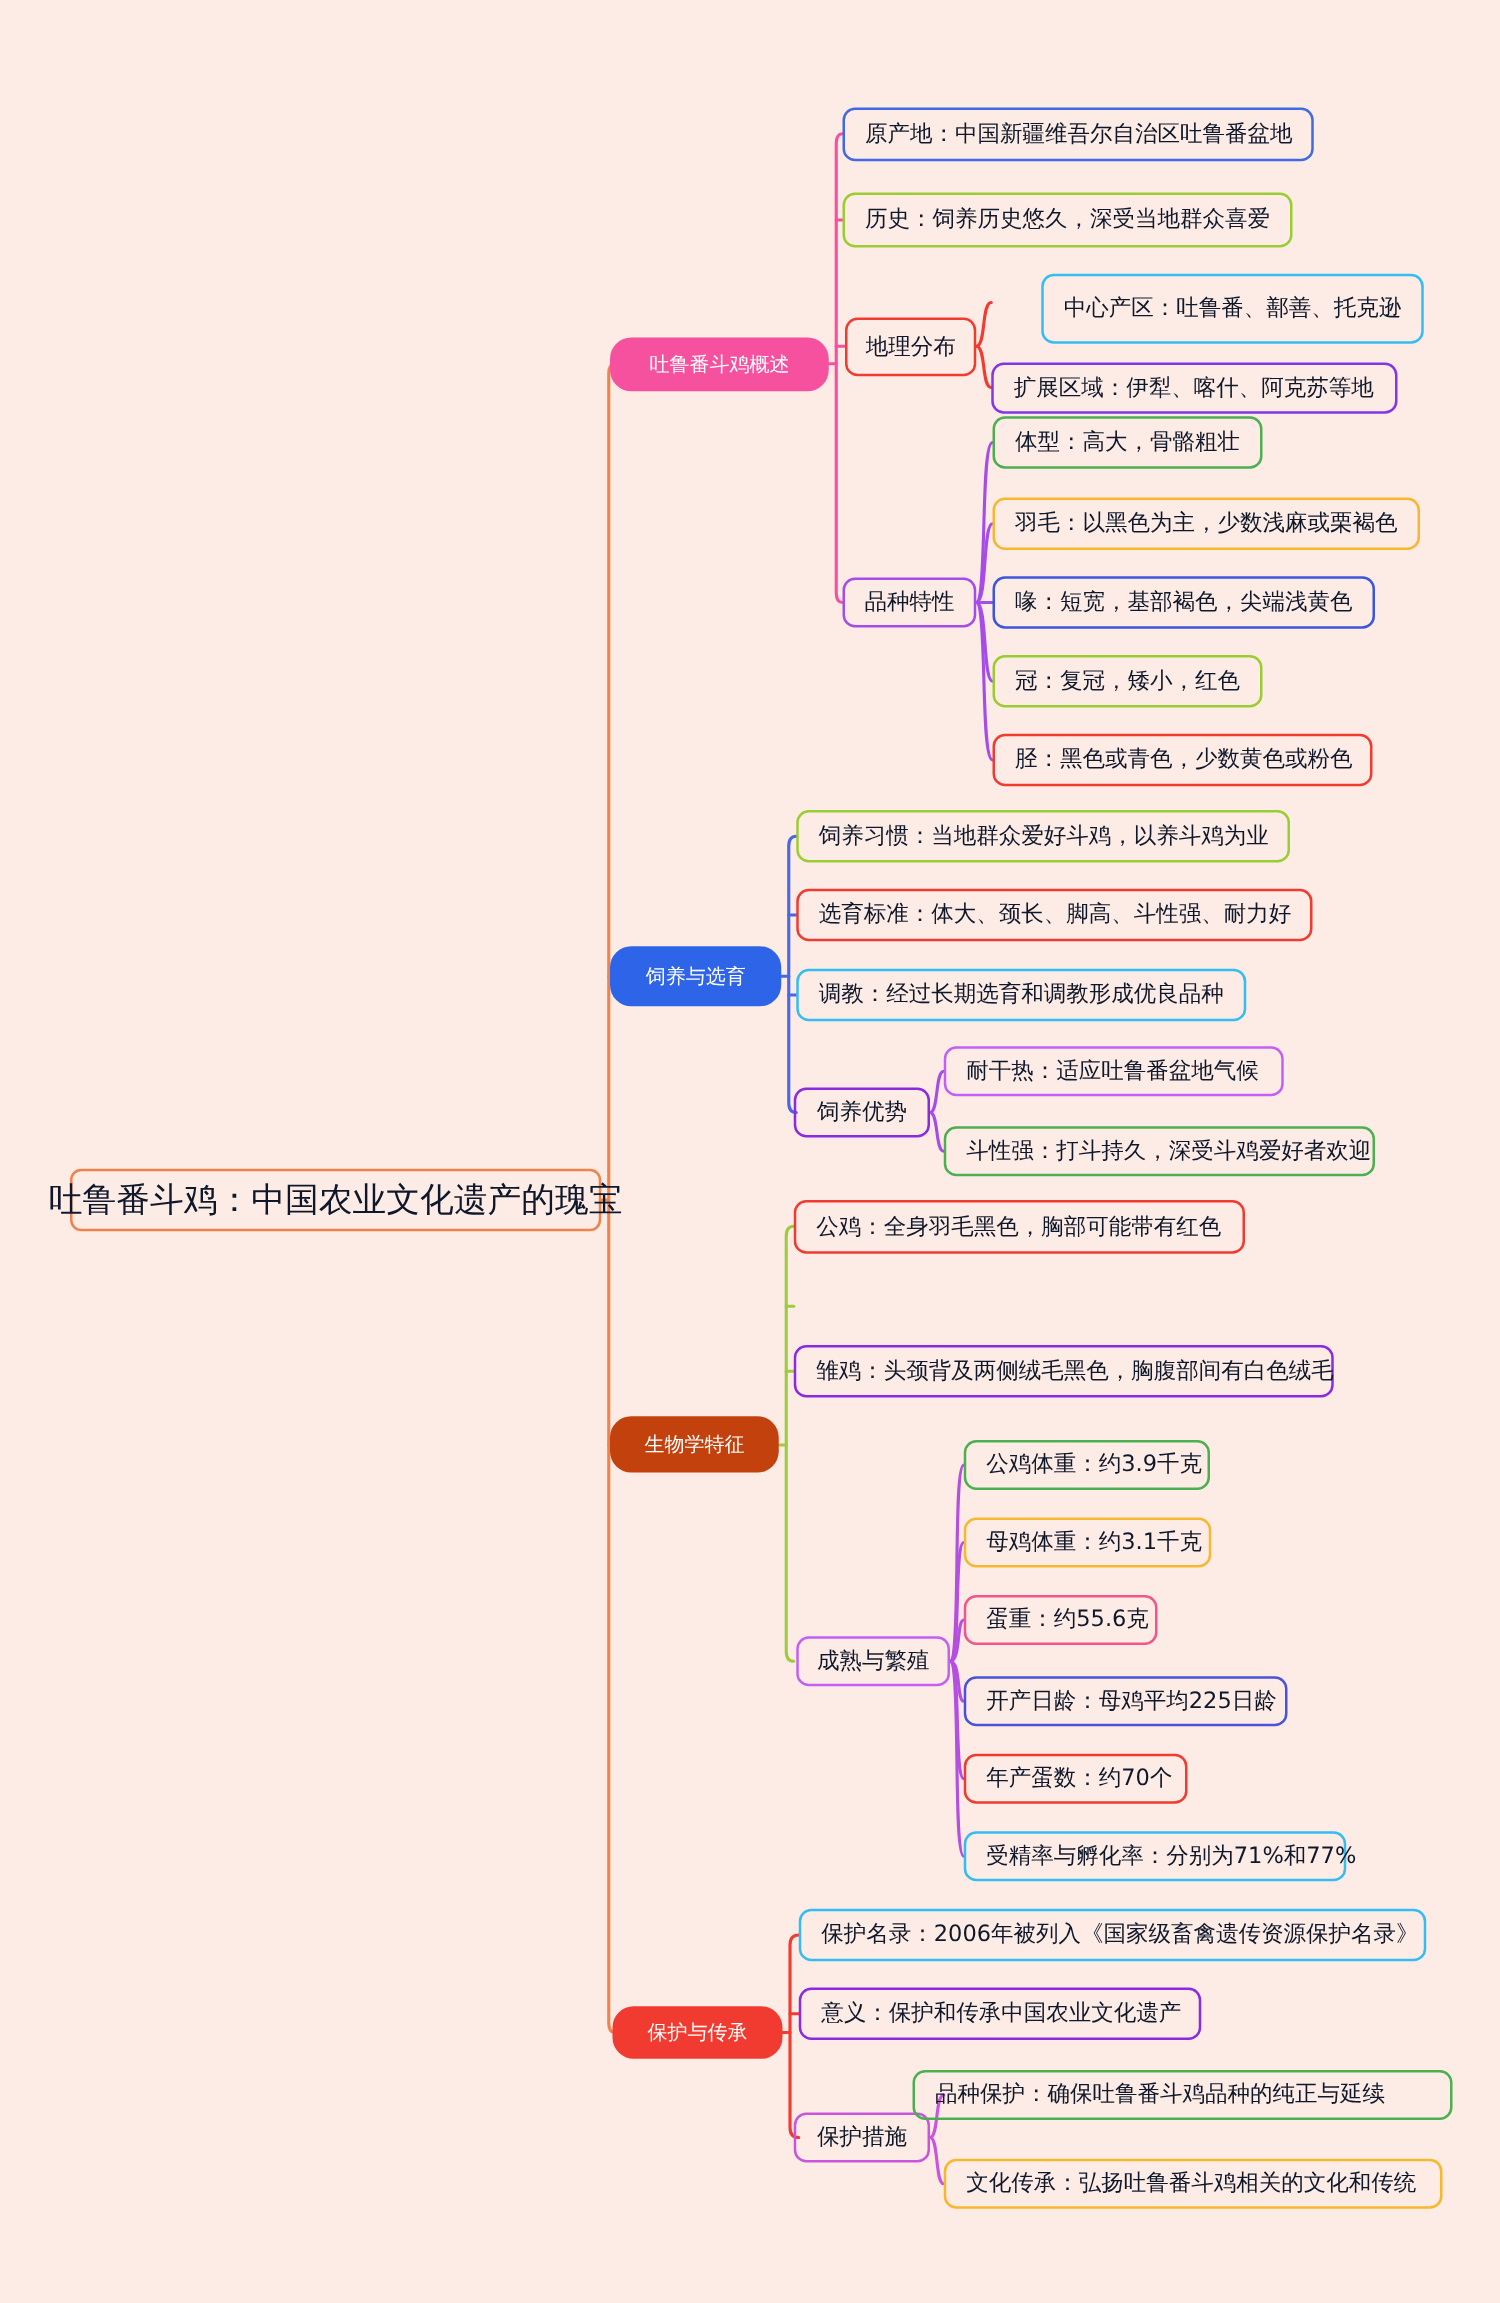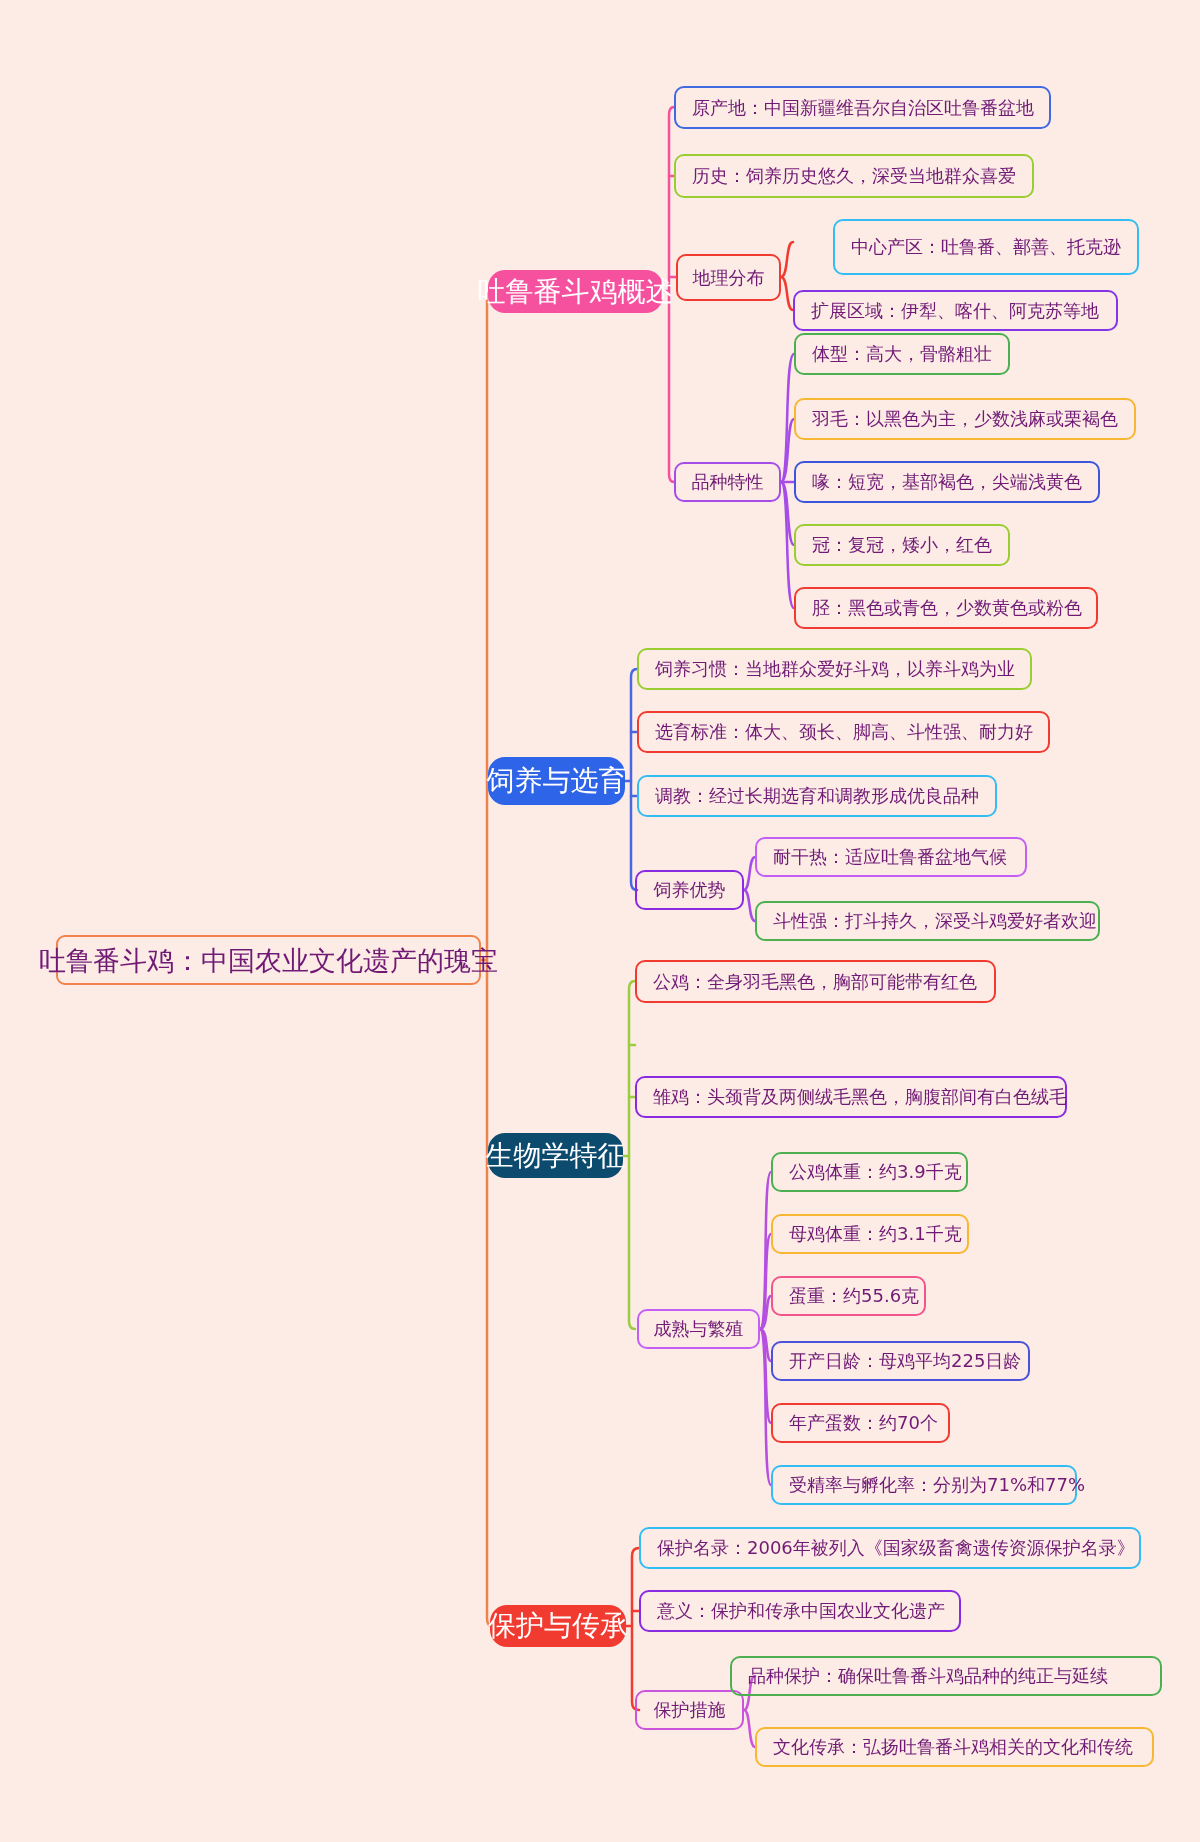--- a/index.html
+++ b/index.html
@@ -22,37 +22,37 @@
   }
   .connectors path{fill:none;stroke-width:2.5px;stroke-linecap:round;}
   .node{
     position:absolute;
     box-sizing:border-box;
     display:flex;
     align-items:center;
     white-space:nowrap;
     border-radius:10px;
     font-size:18px;
-    color:#701a75;
+    color:#0f172a;
     line-height:1;
   }
   .leaf{
     border:2.5px solid;
     padding:0 16px;
     background:transparent;
   }
   .sub{
     border:2.5px solid;
     justify-content:center;
     background:transparent;
   }
   .main{
     justify-content:center;
     color:#ffffff;
-    font-size:28px;
+    font-size:16px;
     border:none;
     border-radius:17px;
     text-align:right;
   }
   .root{
     border:2.5px solid #f0824c;
     justify-content:center;
     font-size:27px;
     border-radius:9px;
   }
@@ -164,21 +164,21 @@
   <div class="node leaf" style="left:637px;top:711px;width:413px;height:42px;border-color:#f23b30">选育标准：体大、颈长、脚高、斗性强、耐力好</div>
 
   <div class="node leaf" style="left:637px;top:775px;width:360px;height:42px;border-color:#33bdf2">调教：经过长期选育和调教形成优良品种</div>
 
   <div class="node sub" style="left:635px;top:870px;width:109px;height:40px;border-color:#8a2be2">饲养优势</div>
 
   <div class="node leaf" style="left:755px;top:837px;width:272px;height:40px;border-color:#c45ff5">耐干热：适应吐鲁番盆地气候</div>
 
   <div class="node leaf" style="left:755px;top:901px;width:345px;height:40px;border-color:#4caf50">斗性强：打斗持久，深受斗鸡爱好者欢迎</div>
 
-  <div class="node main" style="left:488px;top:1133px;width:135px;height:45px;background:#0c4a6e">生物学特征</div>
+  <div class="node main" style="left:488px;top:1133px;width:135px;height:45px;background:#c2410c">生物学特征</div>
 
   <div class="node leaf" style="left:635px;top:960px;width:361px;height:43px;border-color:#f23b30">公鸡：全身羽毛黑色，胸部可能带有红色</div>
 
 
   <div class="node leaf" style="left:635px;top:1076px;width:432px;height:42px;border-color:#8a2be2">雏鸡：头颈背及两侧绒毛黑色，胸腹部间有白色绒毛</div>
 
   <div class="node sub" style="left:637px;top:1309px;width:123px;height:40px;border-color:#c45ff5">成熟与繁殖</div>
 
   <div class="node leaf" style="left:771px;top:1152px;width:197px;height:40px;border-color:#4caf50">公鸡体重：约3.9千克</div>
 

